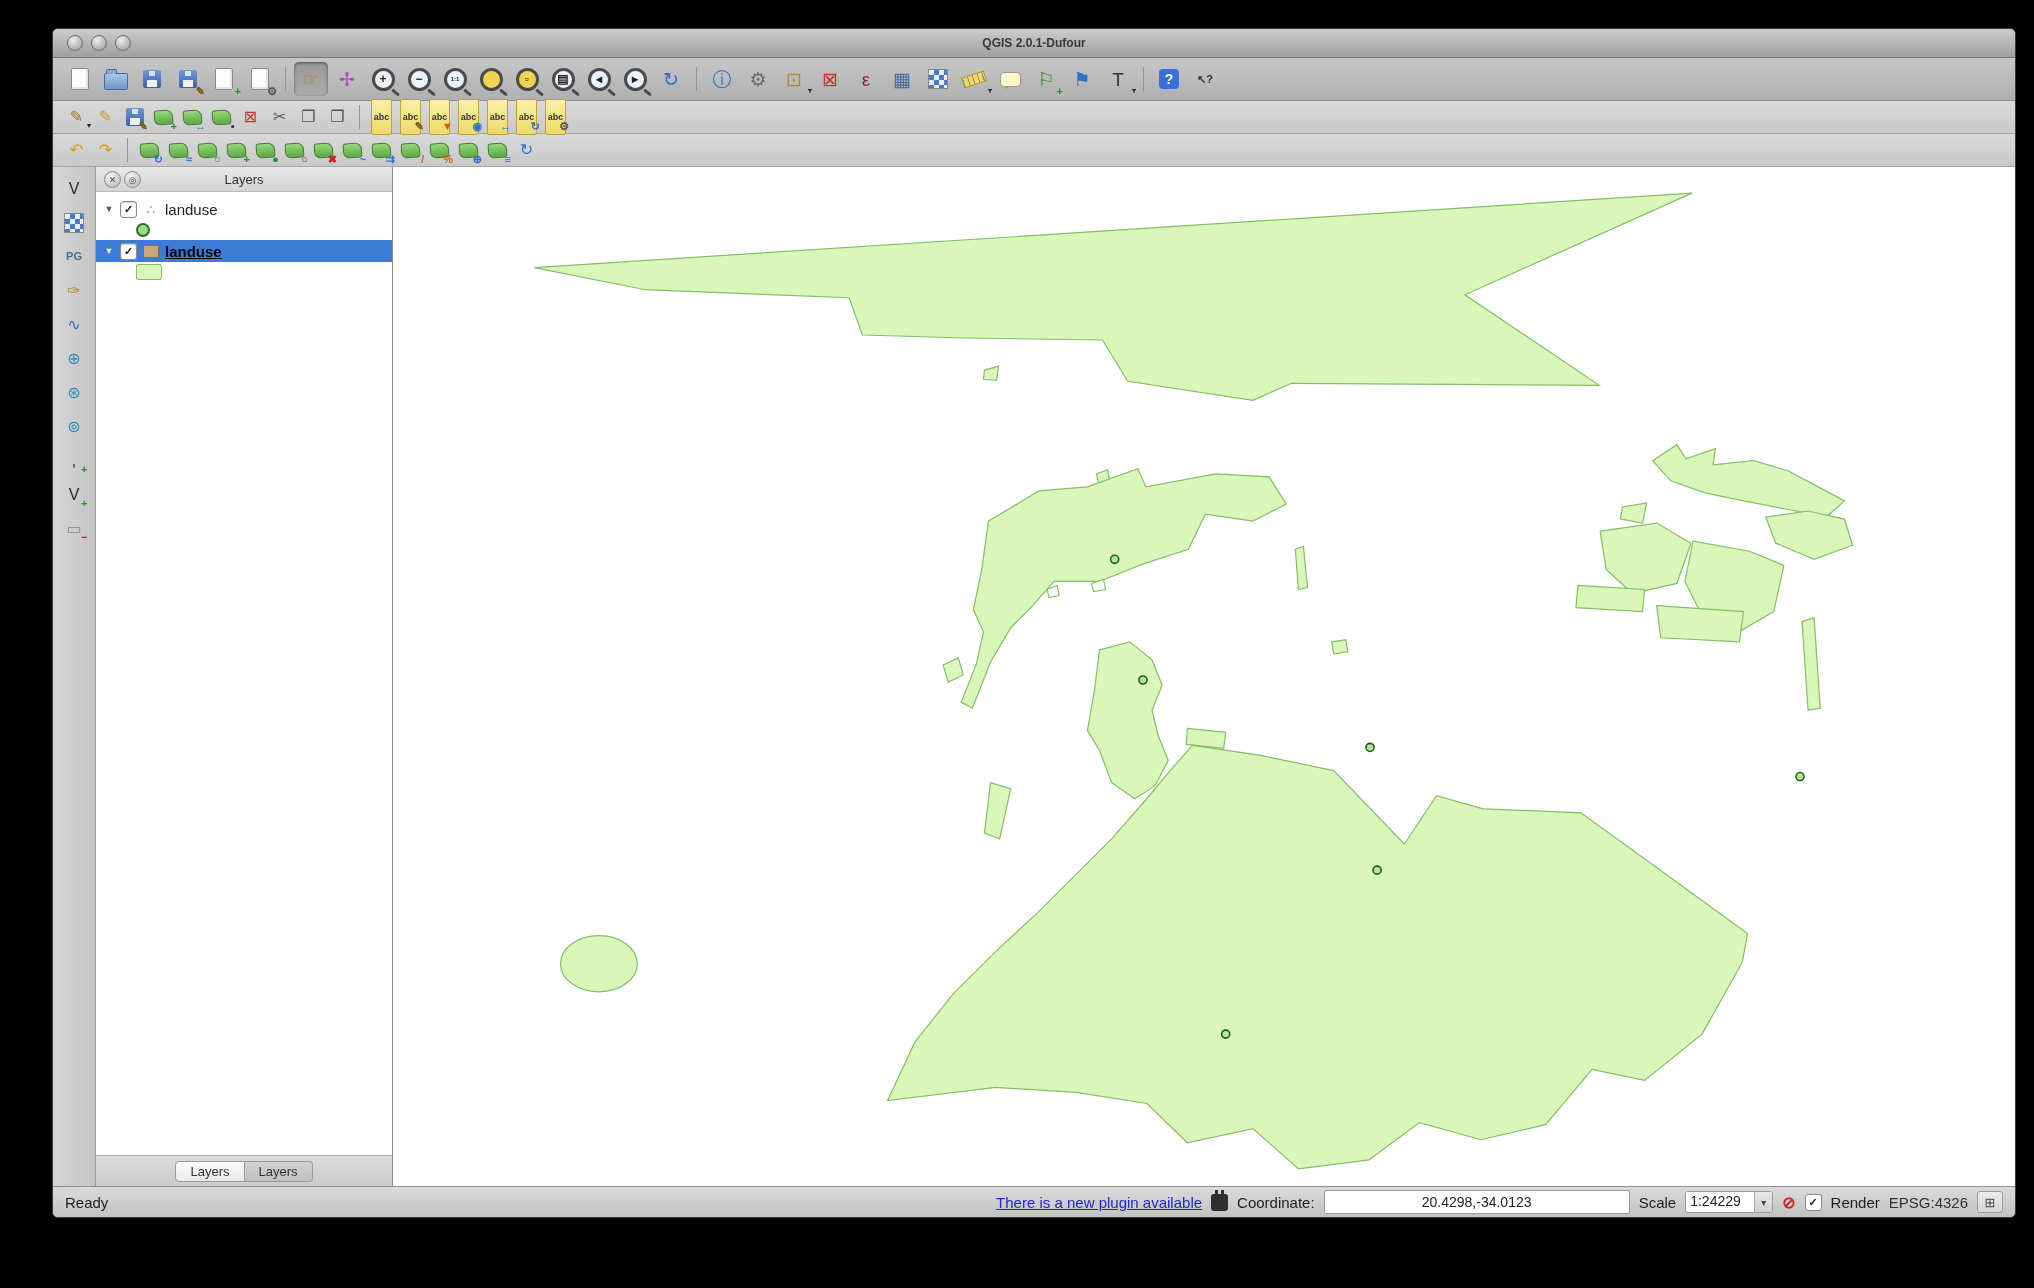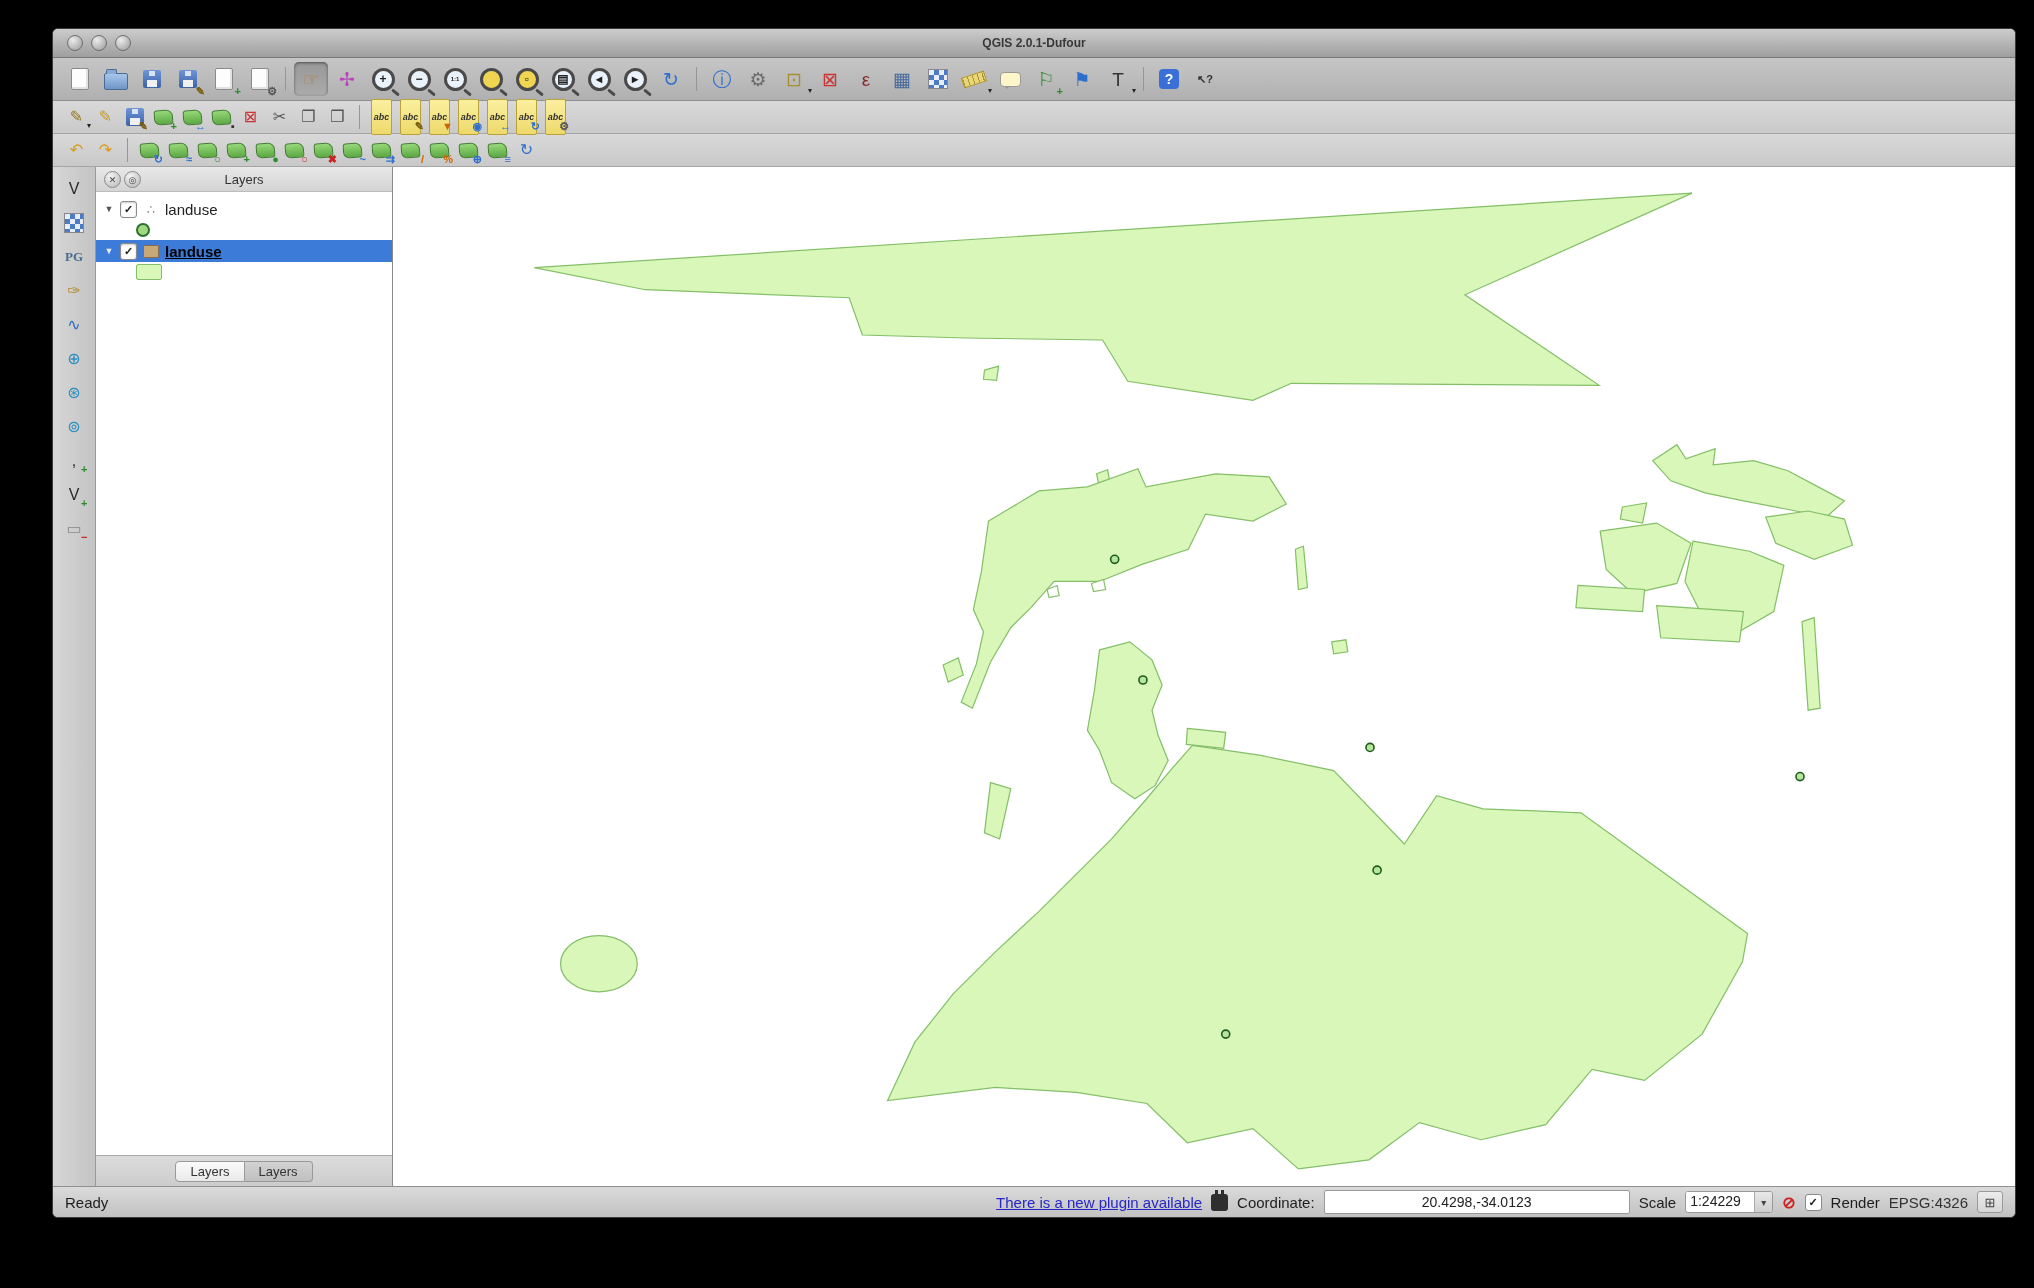--- a/index.html
+++ b/index.html
@@ -40,21 +40,21 @@
 om:1px; width:10px; height:7px; background:#f0f0f0; }
   .floppy::before { content:""; position:absolute; left:4px; bottom:1px; width:10px; height:7px; background:#f0f0f0; }
   .floppy::after { content:""; position:absolute; left:6px; top:1px; width:6px; height:5px; background:#d8e2f2; }
   .checker { width:18px; height:18px; border:1px solid #888;
              background-image:linear-gradient(45deg,#4a7ac8 25%,transparent 25%,transparent 75%,#4a7ac8 75%),linear-gradient(45deg,#4a7ac8 25%,#e8eef8 25%,#e8eef8 75%,#4a7ac8 75%);
              background-size:10px 10px; background-position:0 0,5px 5px; }
   .ruler { width:22px; height:9px; background:#ead677; border:1px solid #a6913c; transform:rotate(-18deg);
            background-image:repeating-linear-gradient(90deg,#a6913c 0,#a6913c 1px,transparent 1px,transparent 5px); }
   .bubble { width:19px; height:13px; background:#fdf6c8; border:1px solid #999; border-radius:4px; position:relative; }
   .bubble::after { content:""; position:absolute; left:3px; bottom:-6px; border:3px solid transparent; border-top-color:#999; }
-  .lbl { font-size:9px; font-weight:bold; color:#333; background:linear-gradient(#fbf0a0,#edd96a); border:1px solid #b9a23a; border-radius:2px; padding:12px 2px;font-style:italic; }
+  .lbl { font-size:9px; font-weight:bold; color:#333; background:linear-gradient(#fbf0a0,#edd96a); border:1px solid #b9a23a; border-radius:2px; padding:12px 2px; }
   .poly { width:17px; height:13px; background:linear-gradient(#96d878,#5ca844); border:1px solid #3f7d2e; border-radius:3px 7px 3px 6px; transform:rotate(-4deg); }
   .g.boxed { width:20px; height:20px; border-radius:4px; display:flex; align-items:center; justify-content:center; font-size:14px; font-weight:bold; }
 
   
   .main { flex:1; display:flex; min-height:0; }
   .sidebar { width:42px; background:linear-gradient(90deg,#d6d6d6,#c4c4c4); border-right:1px solid #9a9a9a;
              display:flex; flex-direction:column; align-items:center; padding-top:8px; gap:7px; flex:none; }
 
   .panel { width:296px; background:#ebebeb; border-right:1px solid #8a8a8a; display:flex; flex-direction:column; flex:none; }
   .phead { height:24px; background:linear-gradient(#e8e8e8,#d4d4d4); border-bottom:1px solid #bcbcbc; position:relative; flex:none; }
@@ -352,21 +352,21 @@
 
   <div class="main">
     <div class="sidebar" id="tb-side">
         <div class="ic">
           <span class="g" style="color: rgb(43, 43, 43);">V</span>
         </div>
         <div class="ic">
           <span class="checker"></span>
         </div>
         <div class="ic">
-          <span class="g" style="color: rgb(74, 109, 140); font-size: 13px; font-weight: bold; font-family: Liberation Serif, serif;">PG</span>
+          <span class="g" style="color: rgb(74, 109, 140); font-size: 11px; font-weight: bold;">PG</span>
         </div>
         <div class="ic">
           <span class="g" style="color: rgb(181, 138, 42);">✑</span>
         </div>
         <div class="ic">
           <span class="g" style="color: rgb(45, 111, 206);">∿</span>
         </div>
         <div class="ic">
           <span class="g" style="color: rgb(42, 143, 191);">⊕</span>
         </div>

